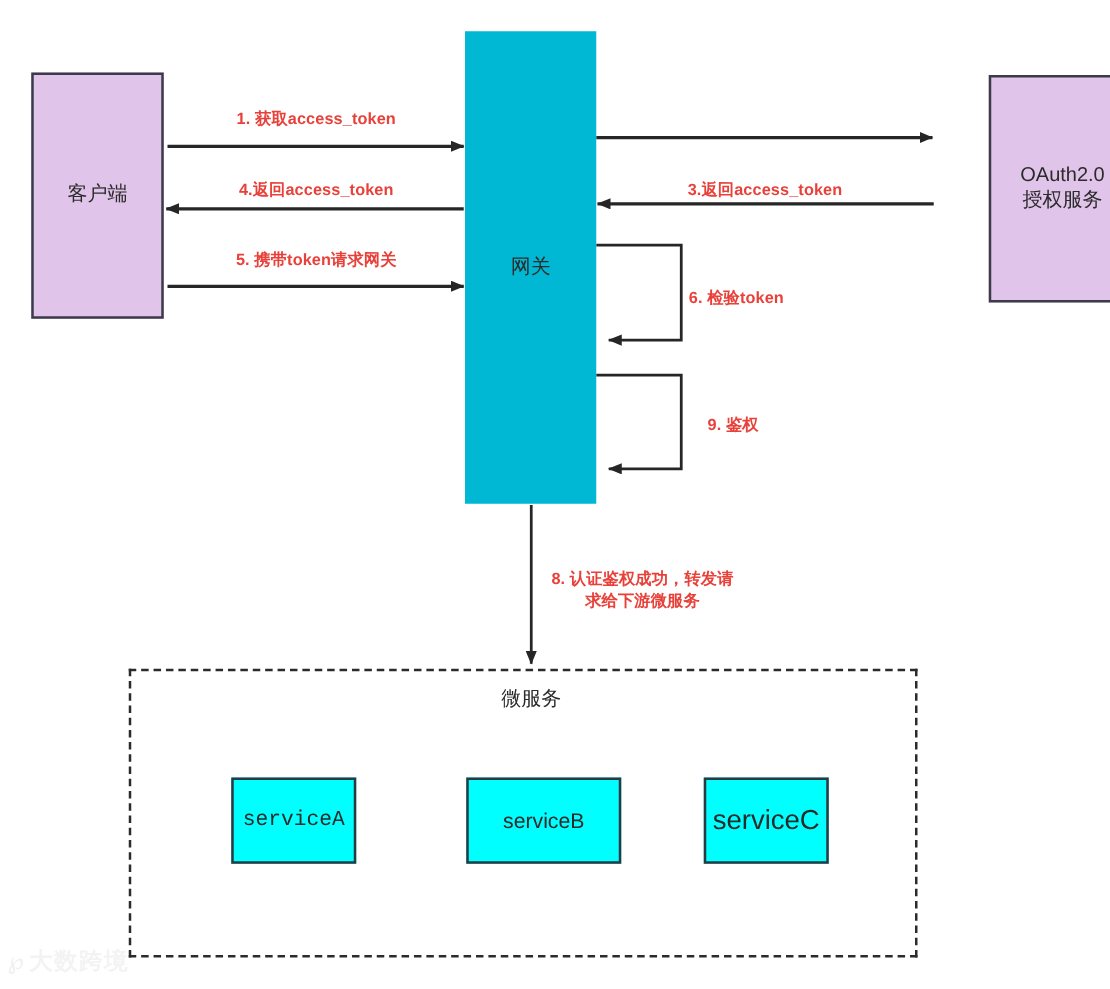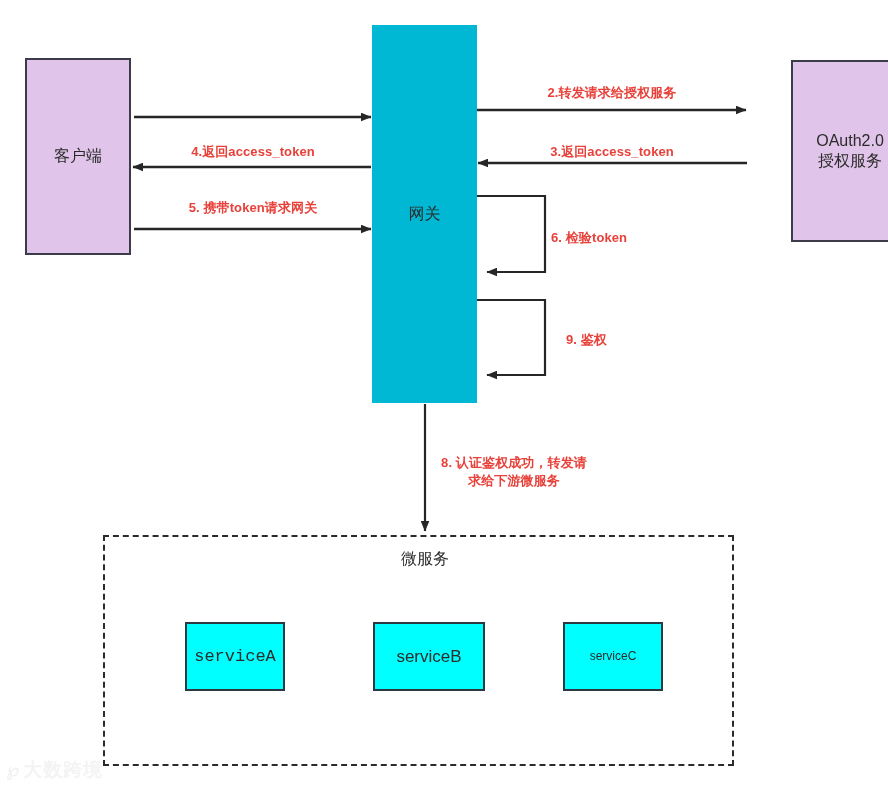--- a/index.html
+++ b/index.html
@@ -140,30 +140,30 @@
   </div>
 
   <div class="dashed-group" style="left:103px; top:535px; width:631px; height:231px;"></div>
 
   <div class="plain-label" style="left:325px; top:549px; width:200px; font-size:16px;">微服务</div>
 
   <div class="node node-cyan" style="left:185px; top:622px; width:100px; height:69px; font-size:17px;font-family:Liberation Mono, monospace;">
     <span class="node-label">serviceA</span>
   </div>
 
-  <div class="node node-cyan" style="left:373px; top:622px; width:112px; height:69px; font-size:17px;">
+  <div class="node node-cyan" style="left:373px; top:622px; width:124px; height:69px; font-size:17px;">
     <span class="node-label">serviceB</span>
   </div>
 
-  <div class="node node-cyan" style="left:563px; top:622px; width:100px; height:69px; font-size:12px;">
+  <div class="node node-cyan" style="left:563px; top:622px; width:100px; height:69px; font-size:22px;">
     <span class="node-label">serviceC</span>
   </div>
 
+  <div class="step-label" style="left:138px; top:86px; width:230px;">1. 获取access_token</div>
 
-  <div class="step-label" style="left:487px; top:84px; width:250px;">2.转发请求给授权服务</div>
 
   <div class="step-label" style="left:487px; top:143px; width:250px;">3.返回access_token</div>
 
   <div class="step-label" style="left:138px; top:143px; width:230px;">4.返回access_token</div>
 
   <div class="step-label" style="left:138px; top:199px; width:230px;text-align:center;">5. 携带token请求网关</div>
 
   <div class="step-label" style="left:551px; top:229px; width:140px; text-align:left;">6. 检验token</div>
 
   <div class="step-label" style="left:566px; top:331px; width:120px; text-align:left;">9. 鉴权</div>

